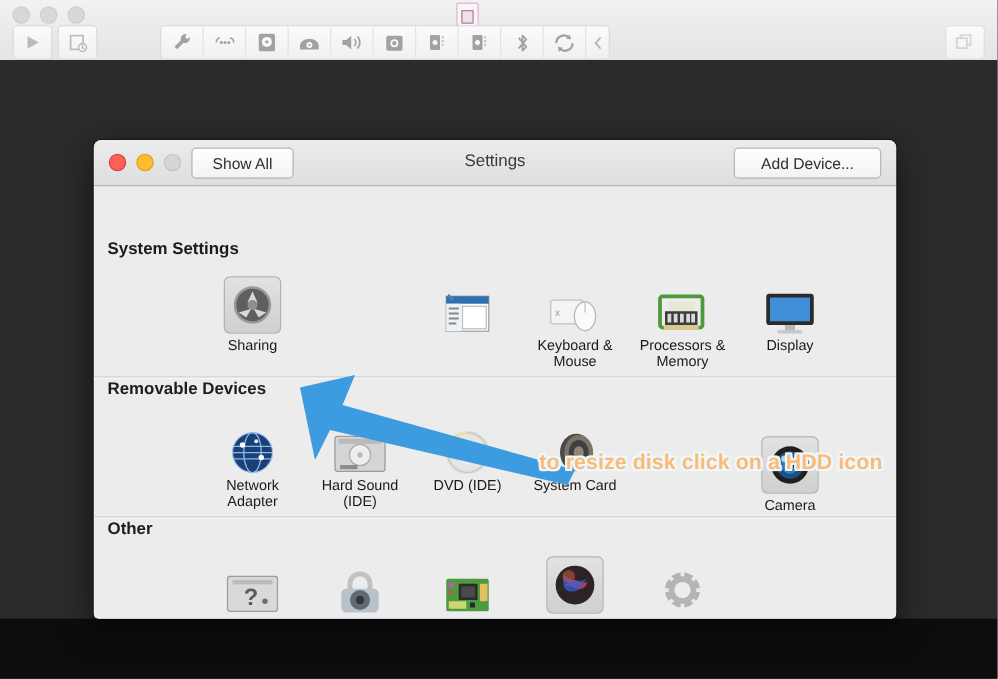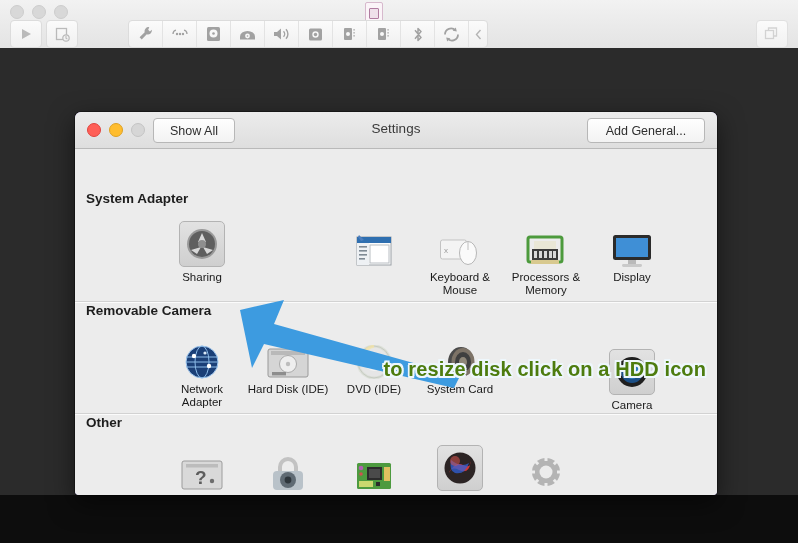--- a/index.html
+++ b/index.html
@@ -109,21 +109,21 @@
   .icbox{
     width:44px;height:44px;border:1px solid #b3b3b3;border-radius:5px;
     background:linear-gradient(to bottom,#e2e2e2,#cfcfcf);
     display:flex;align-items:center;justify-content:center;
   }
 
   
   .anno-arrow{position:absolute;left:228px;top:300px;width:240px;height:90px;}
   .anno-text{
     position:absolute;left:370px;top:358px;width:336px;
-    font-size:20px;font-weight:bold;color:#4d7c0f;text-align:right;
+    font-size:17px;font-weight:bold;color:#fdba74;text-align:right;
     line-height:23px;letter-spacing:.1px;
     text-shadow:
       -1.6px -1.6px 0 #eef7fc, 1.6px -1.6px 0 #eef7fc,
       -1.6px  1.6px 0 #eef7fc, 1.6px  1.6px 0 #eef7fc,
        0 -1.8px 0 #eef7fc, 0 1.8px 0 #eef7fc,
       -1.8px 0 0 #eef7fc, 1.8px 0 0 #eef7fc;
   }
 </style>
 </head>
 <body>
@@ -262,26 +262,26 @@
   <div class="win">
 
     <div class="win-title">
       <div class="wlights">
         <i class="wl-red"></i>
         <i class="wl-yel"></i>
         <i class="wl-gry"></i>
       </div>
       <div class="pill pill-showall">Show All</div>
       <div class="win-title-text">Settings</div>
-      <div class="pill pill-adddev">Add General...</div>
+      <div class="pill pill-adddev">Add Device...</div>
     </div>
 
     <div class="win-body">
 
-      <div class="sect-head" style="top:42px">System Adapter</div>
+      <div class="sect-head" style="top:42px">System Settings</div>
       <div class="grid" id="grid0" style="top:66px;height:76px">
           <div class="cell" style="left: 84px; top: 0px;">
             <div class="ic">
               <div class="icbox">
                 <svg width="34" height="34" viewBox="0 0 34 34">
                   <circle cx="17" cy="17" r="15" fill="#9a9a9a"></circle>
                   <circle cx="17" cy="17" r="13" fill="#5f5f5f"></circle>
                   <path d="M17 6 L21 15 L13 15 Z M28 23 L18 20 L22 27 Z M6 23 L16 20 L12 27 Z" fill="#d8d8d8"></path>
                   <circle cx="17" cy="17" r="4" fill="#8f8f8f"></circle>
                 </svg>
@@ -338,21 +338,21 @@
                 <rect x="4" y="4" width="32" height="19" fill="#3f8fd6"></rect>
                 <rect x="16" y="26" width="8" height="5" fill="#b9b9b9"></rect>
                 <rect x="10" y="30" width="20" height="3" rx="1.4" fill="#c9c9c9"></rect>
               </svg>
             </div>
             <div class="lb">Display</div>
           </div>
         </div>
       <div class="divider" style="top:152px"></div>
 
-      <div class="sect-head" style="top:154px">Removable Camera</div>
+      <div class="sect-head" style="top:154px">Removable Devices</div>
       <div class="grid" id="grid1" style="top:178px;height:76px">
           <div class="cell" style="left: 84px; top: 0px;">
             <div class="ic">
               <svg width="34" height="34" viewBox="0 0 34 34">
                 <circle cx="17" cy="17" r="16" fill="#1b3f77"></circle>
                 <circle cx="17" cy="17" r="16" fill="none" stroke="#9fc7ef" stroke-width="1"></circle>
                 <ellipse cx="17" cy="17" rx="7" ry="16" fill="none" stroke="#8cbbe8" stroke-width="1"></ellipse>
                 <path d="M1.6 12 H32.4 M1.6 22 H32.4 M1 17 H33" stroke="#8cbbe8" stroke-width="1" fill="none"></path>
                 <circle cx="9" cy="11" r="2.2" fill="#ffffff"></circle>
                 <circle cx="24" cy="21" r="2.2" fill="#ffffff"></circle>
@@ -364,21 +364,21 @@
           <div class="cell" style="left: 170px; top: 0px;">
             <div class="ic">
               <svg width="42" height="32" viewBox="0 0 42 32">
                 <rect x="1" y="2" width="40" height="28" rx="2" fill="#d5d5d5" stroke="#9a9a9a"></rect>
                 <rect x="4" y="4" width="34" height="4" fill="#b9b9b9"></rect>
                 <circle cx="21" cy="17" r="8.5" fill="#eeeeee" stroke="#aaaaaa"></circle>
                 <circle cx="21" cy="17" r="2.2" fill="#bdbdbd"></circle>
                 <rect x="5" y="25" width="14" height="3.4" fill="#8d8d8d"></rect>
               </svg>
             </div>
-            <div class="lb">Hard Disk (IDE)</div>
+            <div class="lb">Hard Sound (IDE)</div>
           </div>
           <div class="cell" style="left: 256px; top: 0px;">
             <div class="ic">
               <svg width="34" height="34" viewBox="0 0 34 34">
                 <circle cx="17" cy="17" r="16" fill="#e6e6e6" stroke="#bdbdbd"></circle>
                 <circle cx="17" cy="17" r="16" fill="none" stroke="#cfd8c8" stroke-width="3" opacity=".5"></circle>
                 <circle cx="17" cy="17" r="9" fill="#f2f2f2"></circle>
                 <circle cx="17" cy="17" r="4" fill="#d8d8d8" stroke="#bcbcbc"></circle>
                 <path d="M6 9 A16 16 0 0 1 17 1" stroke="#f3e3a8" stroke-width="3" fill="none" opacity=".8"></path>
               </svg>

